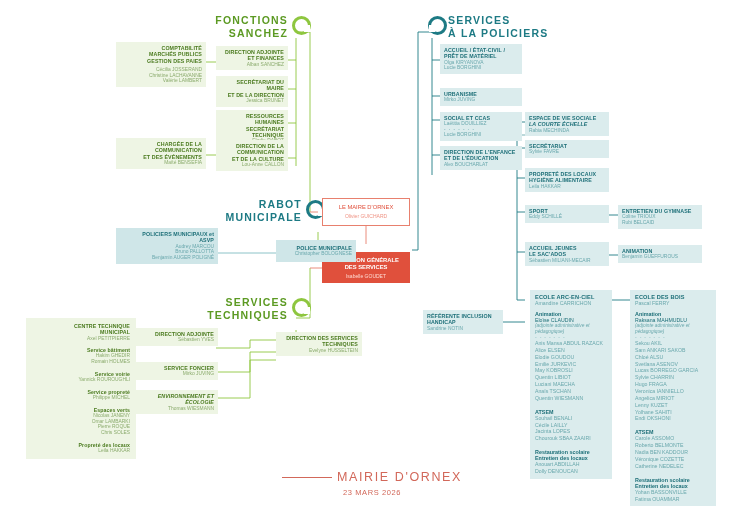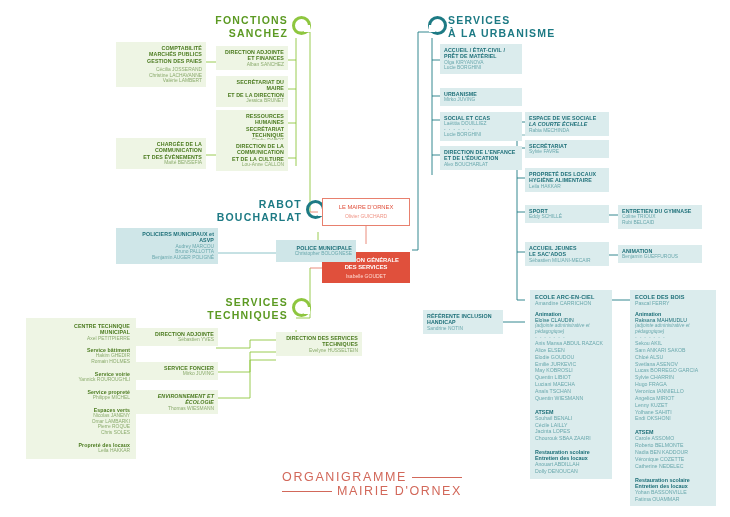--- a/index.html
+++ b/index.html
@@ -185,29 +185,29 @@
   <div class="section-head sh-green ta-r" style="left:188px; top:14px; width:100px; font-size:10.5px;">
     <div>FONCTIONS</div>
     <div>SANCHEZ</div>
   </div>
   <div class="ring green" style="left:292px; top:16px; width:19px; height:19px;">
     <div class="gap" style="right:-2px; top:6px; width:6px; height:7px;"></div>
   </div>
 
   <div class="section-head sh-teal ta-l" style="left:448px; top:14px; width:140px; font-size:10.5px;">
     <div>SERVICES</div>
-    <div>À LA URBANISME</div>
+    <div>À LA POLICIERS</div>
   </div>
   <div class="ring teal" style="left:428px; top:16px; width:19px; height:19px;">
     <div class="gap" style="left:-2px; top:6px; width:6px; height:7px;"></div>
   </div>
 
   <div class="section-head sh-teal ta-r" style="left:212px; top:198px; width:90px; font-size:10.5px;">
     <div>RABOT</div>
-    <div>BOUCHARLAT</div>
+    <div>MUNICIPALE</div>
   </div>
   <div class="ring teal" style="left:306px; top:200px; width:19px; height:19px;">
     <div class="gap" style="right:-2px; top:6px; width:6px; height:7px;"></div>
   </div>
 
   <div class="section-head sh-green ta-r" style="left:196px; top:296px; width:92px; font-size:10.5px;">
     <div>SERVICES</div>
     <div>TECHNIQUES</div>
   </div>
   <div class="ring green" style="left:292px; top:298px; width:19px; height:19px;">
@@ -452,23 +452,20 @@
     <div class="nm">Nadia BEN KADDOUR</div>
     <div class="nm">Véronique COZETTE</div>
     <div class="nm">Catherine NEDELEC</div>
 
     <div class="grp" style="margin-top:7px;">Restauration scolaire<br>Entretien des locaux</div>
     <div class="nm">Yohan BASSONVILLE</div>
     <div class="nm">Fatima OUAMMAR</div>
   </div>
 
   <div class="footer" style="left:282px; top:470px; width:180px;">
-    <div class="l1">
-      <span>ORGANIGRAMME</span>
-      <span class="rule"></span>
-    </div>
     <div class="l2">
       <span class="rule"></span>
       <span>MAIRIE D'ORNEX</span>
     </div>
+    <div class="date">23 MARS 2026</div>
   </div>
 
 </div>
 
 </body></html>

